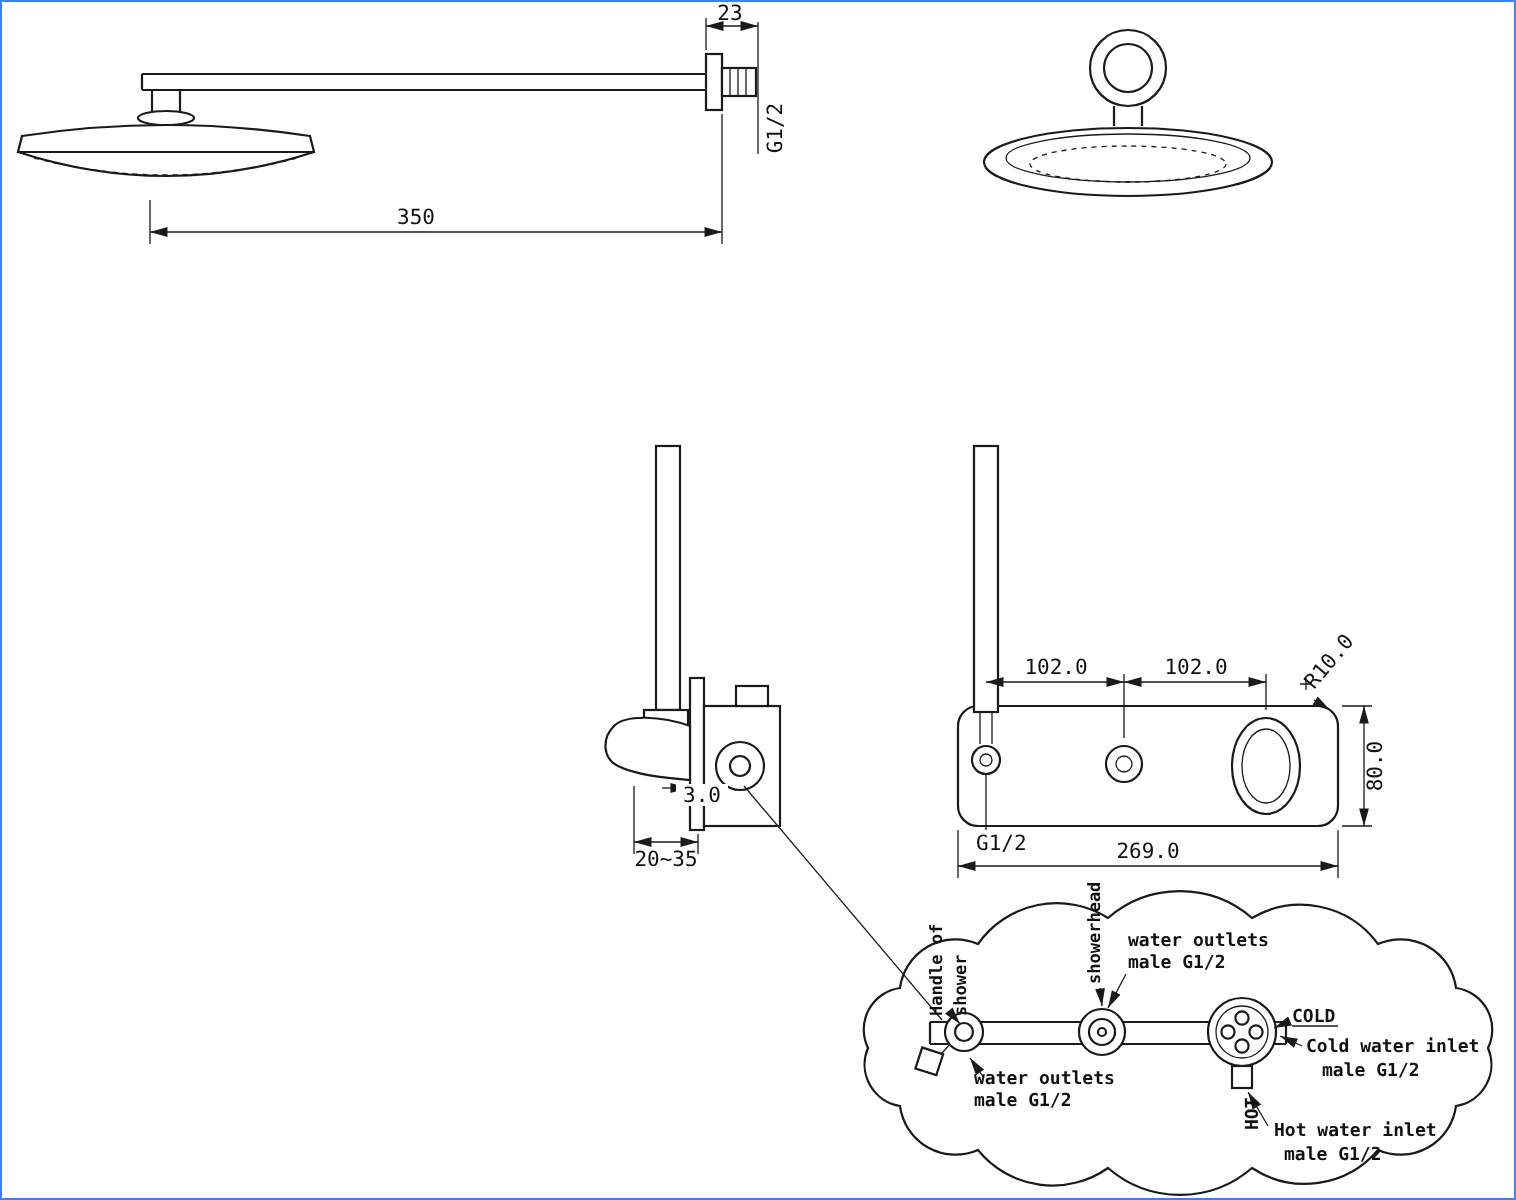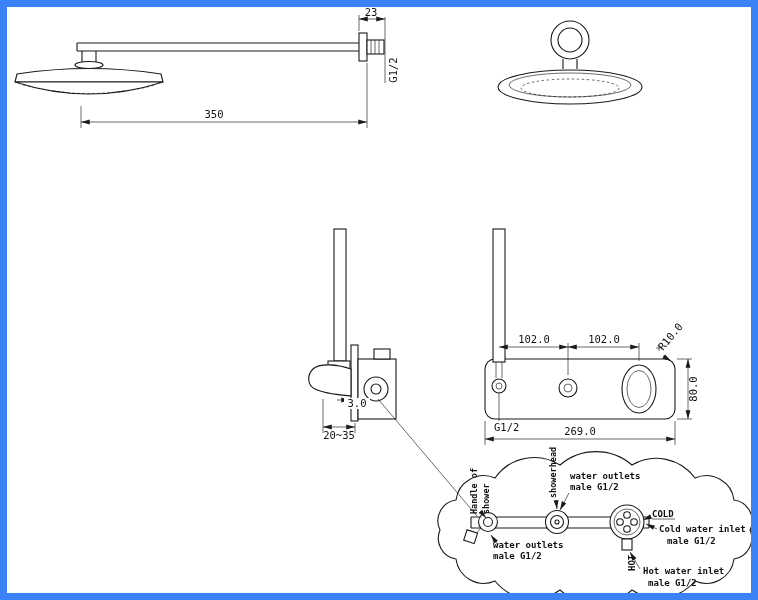--- a/index.html
+++ b/index.html
@@ -1,16 +1,16 @@
 <!DOCTYPE html>
 <html><head>
 <meta charset="utf-8">
 <style>
   html,body{margin:0;padding:0;background:#ffffff;}
-  .sheet{width:758px;height:600px;background:#fff;border:7px solid #3b82f6;box-sizing:border-box;overflow:hidden;}
+  .sheet{width:758px;height:600px;background:#fff;border:1px solid #3b82f6;box-sizing:border-box;overflow:hidden;}
   svg{display:block;}
   .ln{stroke:#1a1a1a;stroke-width:1.1;fill:none;}
   .lnw{stroke:#1a1a1a;stroke-width:1.1;fill:#fff;}
   .thin{stroke:#1a1a1a;stroke-width:0.65;fill:none;}
   .dash{stroke-dasharray:2.5 2.5;}
   .dimtxt{font:10.5px "DejaVu Sans Mono",monospace;fill:#111;}
   .lbl{font:700 9px "DejaVu Sans Mono",monospace;fill:#111;}
   .lblv{font:700 8.5px "DejaVu Sans Mono",monospace;fill:#111;}
 </style>
 </head>

